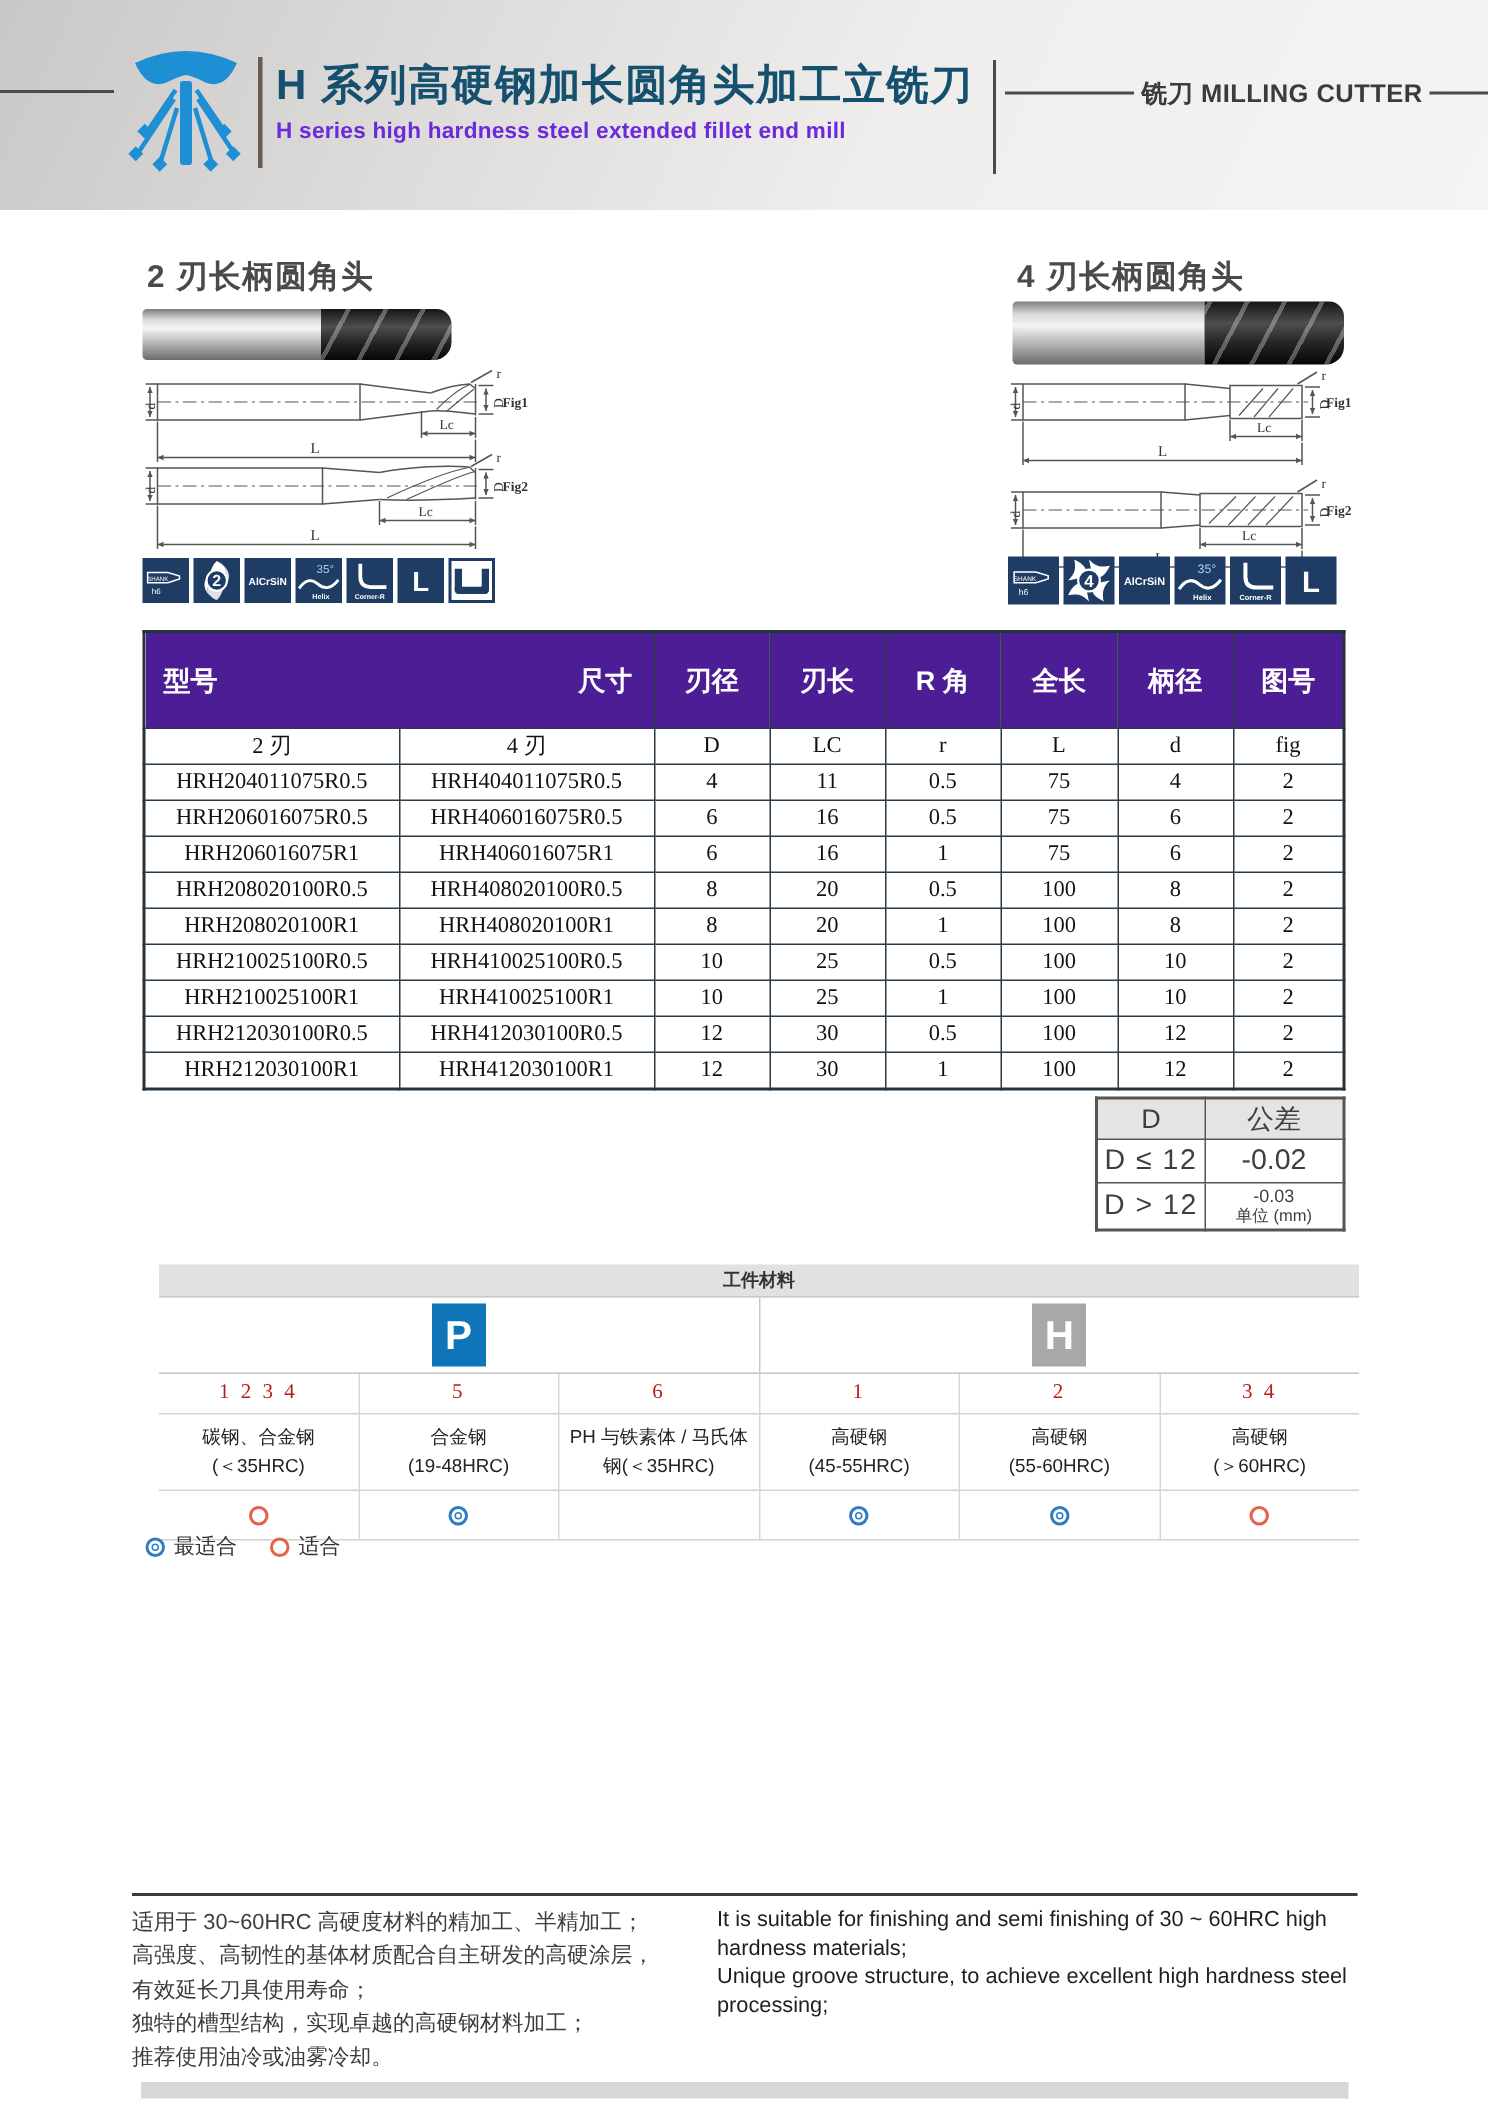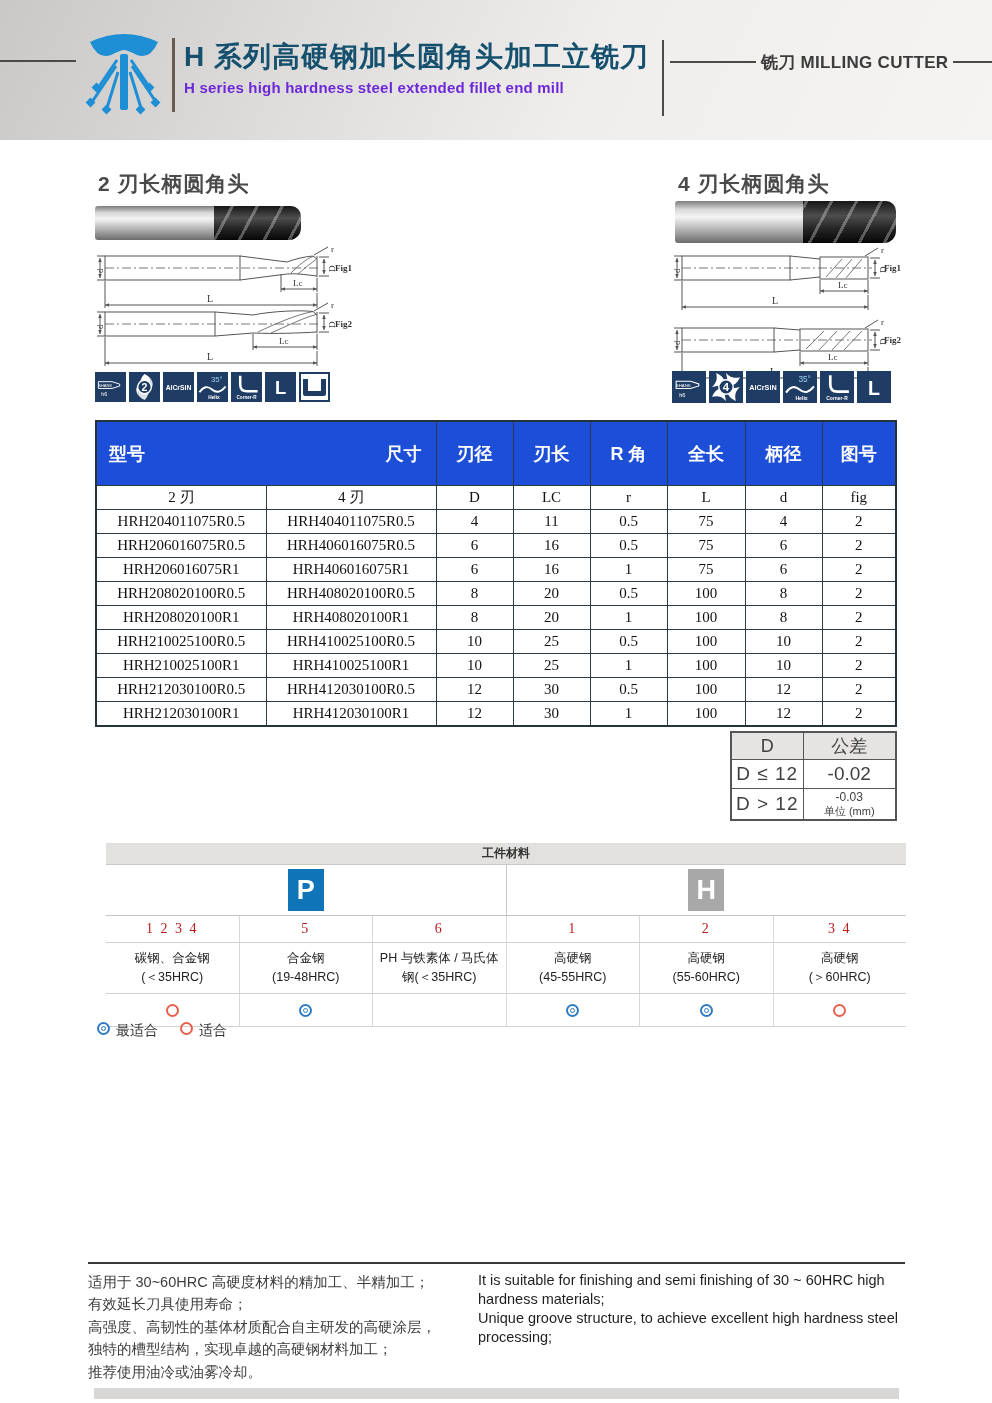--- a/index.html
+++ b/index.html
@@ -41,21 +41,21 @@
   .badges.right{left:672px;top:371px;}
   .badge{width:31px;height:30px;background:#1e3c64;color:#fff;display:flex;align-items:center;justify-content:center;overflow:hidden;}
   .badges.right .badge{width:34px;height:32px;}
   .badge svg{display:block;}
   .badge-u-tile{background:#fff;border:2px solid #1e3c64;box-sizing:border-box;}
   .u-glyph{width:13px;height:12px;border:5px solid #1e3c64;border-top:none;border-radius:0 0 3px 3px;}
   
   .spec-wrap{position:absolute;left:95px;top:420px;width:800px;}
   table.spec{border-collapse:collapse;table-layout:fixed;width:800px;border:2px solid #24343f;}
   table.spec th,table.spec td{border:1px solid #2b3b47;text-align:center;padding:0;}
-  table.spec thead th{background:#1d4ed8;color:#fff;font-weight:bold;font-size:18px;height:63px;}
+  table.spec thead th{background:#4c1d95;color:#fff;font-weight:bold;font-size:18px;height:63px;}
   th.diag{position:relative;
     background-image:linear-gradient(to top right,rgba(0,0,0,0) calc(50% - 1px),#ffffff calc(50% - .5px),#ffffff calc(50% + .5px),rgba(0,0,0,0) calc(50% + 1px));}
   th.diag .model-lab{position:absolute;left:12px;top:50%;transform:translateY(-50%);}
   th.diag .size-lab{position:absolute;right:14px;top:50%;transform:translateY(-50%);}
   tr.subhead td{background:#fff;color:#111;font-family:"Liberation Serif",serif;font-size:17px;height:23px;}
   table.spec tbody tr td{font-family:"Liberation Serif",serif;font-size:15px;color:#111;height:23px;background:#fff;}
   
   .tol{position:absolute;left:730px;top:731px;width:165px;border-collapse:collapse;table-layout:fixed;border:2px solid #555;}
   .tol th,.tol td{border:1px solid #555;text-align:center;color:#3f3f3f;padding:0;}
   .tol th{background:#e5e4e2;font-weight:normal;font-size:18px;height:26px;}
@@ -82,21 +82,21 @@
   .mat-row.nums{height:26px;font-family:"Liberation Serif",serif;font-size:14px;color:#b91c1c;letter-spacing:2px;}
   .mat-row.names{height:50px;font-size:12.5px;color:#222;flex-direction:row;}
   .mat-row.names .cell-inner{line-height:1.5;}
   .mat-row.ratings{height:32px;}
   .circ{display:inline-block;border-radius:50%;box-sizing:border-box;}
   .circ.fit{width:13px;height:13px;border:2px solid #e8604a;}
   .circ.best{width:13px;height:13px;border:2px solid #2e7cc3;position:relative;}
   .circ.best::after{content:"";position:absolute;left:2px;top:2px;width:5px;height:5px;box-sizing:border-box;
     border:1.5px solid #2e7cc3;border-radius:50%;}
   .legend{position:absolute;left:97px;top:1022px;display:flex;align-items:center;gap:22px;font-size:14px;color:#333;}
-  .legend .item{display:flex;gap:6px;}
+  .legend .item{display:flex;align-items:center;gap:6px;}
   
   .notes{position:absolute;left:88px;top:1262px;width:817px;border-top:2px solid #3a3a3a;padding-top:7px;display:flex;}
   .notes-cn{width:352px;font-size:14.5px;color:#3d3d3d;line-height:1.55;}
   .notes-en{margin-left:38px;flex:1;font-size:14.5px;color:#1f1f1f;line-height:1.32;}
   .notes-en div{margin:0;}
   
   .footer-bar{position:absolute;left:94px;top:1388px;width:805px;height:11px;background:#d8d7d5;}
 </style>
 </head>
 <body>
@@ -608,22 +608,22 @@
       </span>
       <span class="item">
         <span class="circ fit"></span>
         <span>适合</span>
       </span>
     </div>
 
   <div class="notes">
     <div class="notes-cn">
         <div>适用于 30~60HRC 高硬度材料的精加工、半精加工；</div>
+        <div>高强度、高韧性的基体材质配合自主研发的高硬涂层，</div>
         <div>有效延长刀具使用寿命；</div>
-        <div>高强度、高韧性的基体材质配合自主研发的高硬涂层，</div>
         <div>独特的槽型结构，实现卓越的高硬钢材料加工；</div>
         <div>推荐使用油冷或油雾冷却。</div>
       </div>
     <div class="notes-en">
         <div>It is suitable for finishing and semi finishing of 30 ~ 60HRC high hardness materials;</div>
         <div>Unique groove structure, to achieve excellent high hardness steel processing;</div>
       </div>
   </div>
 
   <div class="footer-bar"></div>

